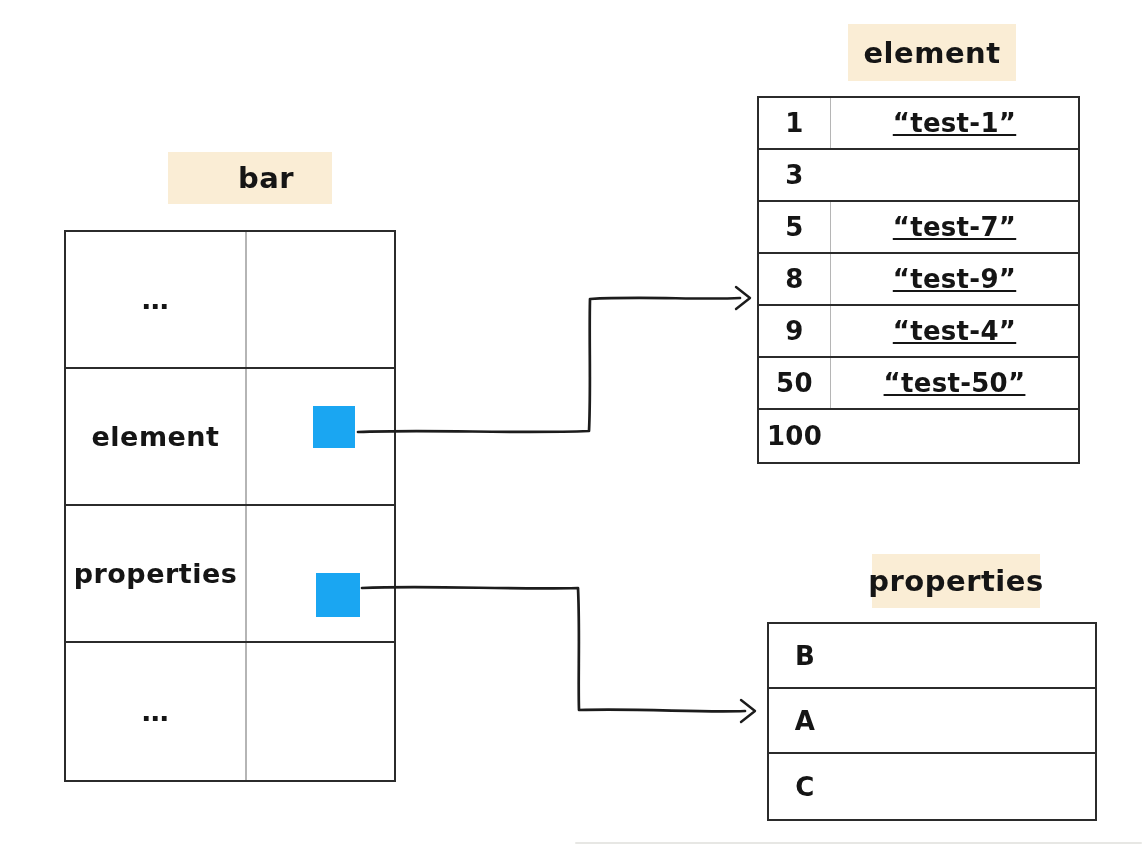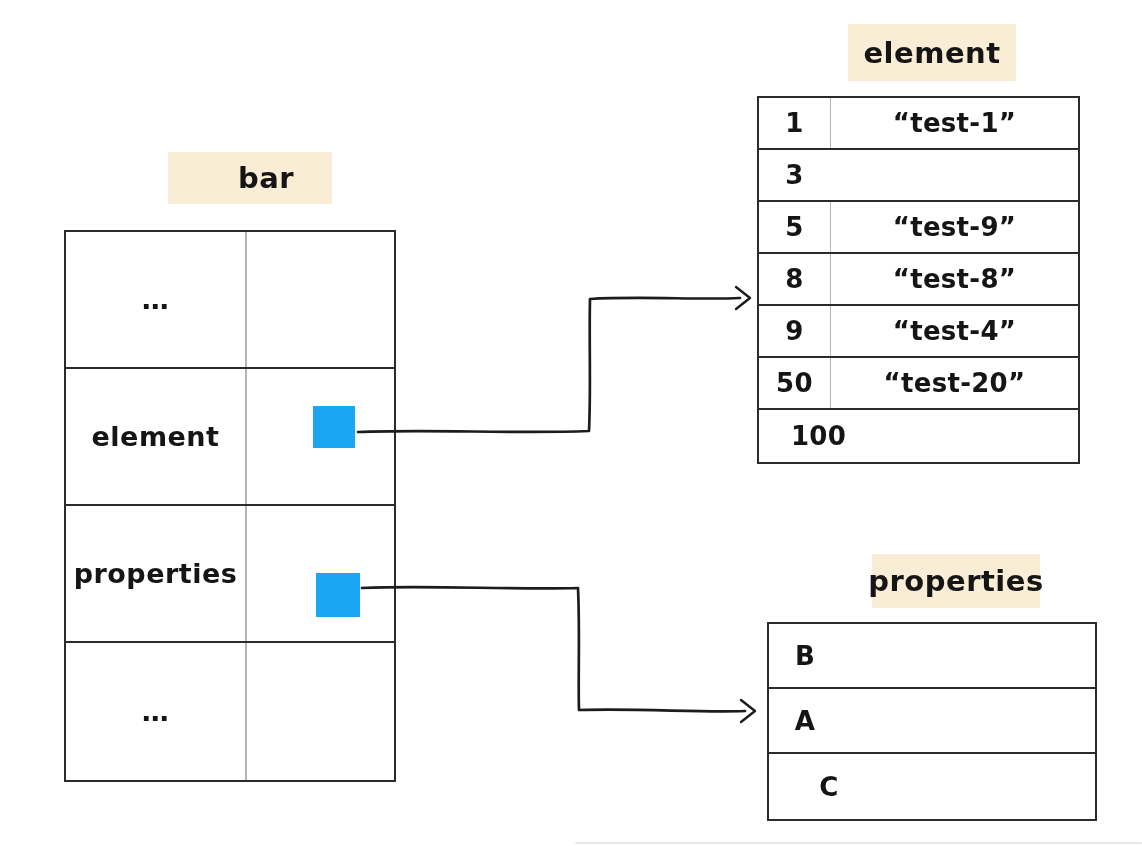--- a/index.html
+++ b/index.html
@@ -43,26 +43,26 @@
   .kv-table {
     position:absolute; border:2.5px solid var(--border-dark,#2b2b2b); background:#fff;
     display:grid;
   }
   #element-table    { left:757px; top:96px;  width:323px; height:368px; grid-template-rows:repeat(7,1fr); --keycol:71px; }
   #properties-table { left:767px; top:622px; width:330px; height:199px; grid-template-rows:repeat(3,1fr); --keycol:72px; }
   .kv-row {
     display:grid; grid-template-columns:var(--keycol) 1fr;
     border-bottom:2px solid var(--border-dark,#2b2b2b);
   }
-  .kv-row:last-child { border-bottom:none;padding-left:24px; }
+  .kv-row:last-child { border-bottom:none; }
   .kv-key, .kv-value {
     display:flex; align-items:center; justify-content:center;
     font-size:26px; font-weight:700; letter-spacing:0.3px; white-space:nowrap;
   }
-  .kv-value { border-left:1.6px solid var(--divider-gray,#b5b5b5); }
+  .kv-value { border-left:1.6px solid var(--divider-gray,#b5b5b5);text-decoration:underline; }
 
   
   .arrows { position:absolute; left:0; top:0; width:1142px; height:846px; pointer-events:none; }
   .arrow-path {
     fill:none; stroke:var(--arrow-ink,#1c1c1c); stroke-width:2.7;
     stroke-linecap:round; stroke-linejoin:round;
   }
   .arrow-head {
     fill:none; stroke:var(--arrow-ink,#1c1c1c); stroke-width:2.4;
     stroke-linecap:round; stroke-linejoin:round;
@@ -113,33 +113,33 @@
   <div id="element-table" class="kv-table">
       <div class="kv-row">
     <div class="kv-key">1</div>
     <div class="kv-value">“test-1”</div>
   </div>
       <div class="kv-row">
     <div class="kv-key">3</div>
   </div>
       <div class="kv-row">
     <div class="kv-key">5</div>
-    <div class="kv-value">“test-9”</div>
+    <div class="kv-value">“test-7”</div>
   </div>
       <div class="kv-row">
     <div class="kv-key">8</div>
-    <div class="kv-value">“test-8”</div>
+    <div class="kv-value">“test-9”</div>
   </div>
       <div class="kv-row">
     <div class="kv-key">9</div>
     <div class="kv-value">“test-4”</div>
   </div>
       <div class="kv-row">
     <div class="kv-key">50</div>
-    <div class="kv-value">“test-20”</div>
+    <div class="kv-value">“test-50”</div>
   </div>
       <div class="kv-row">
     <div class="kv-key">100</div>
   </div>
     </div>
 
   <div id="properties-table" class="kv-table">
       <div class="kv-row">
     <div class="kv-key">B</div>
   </div>

